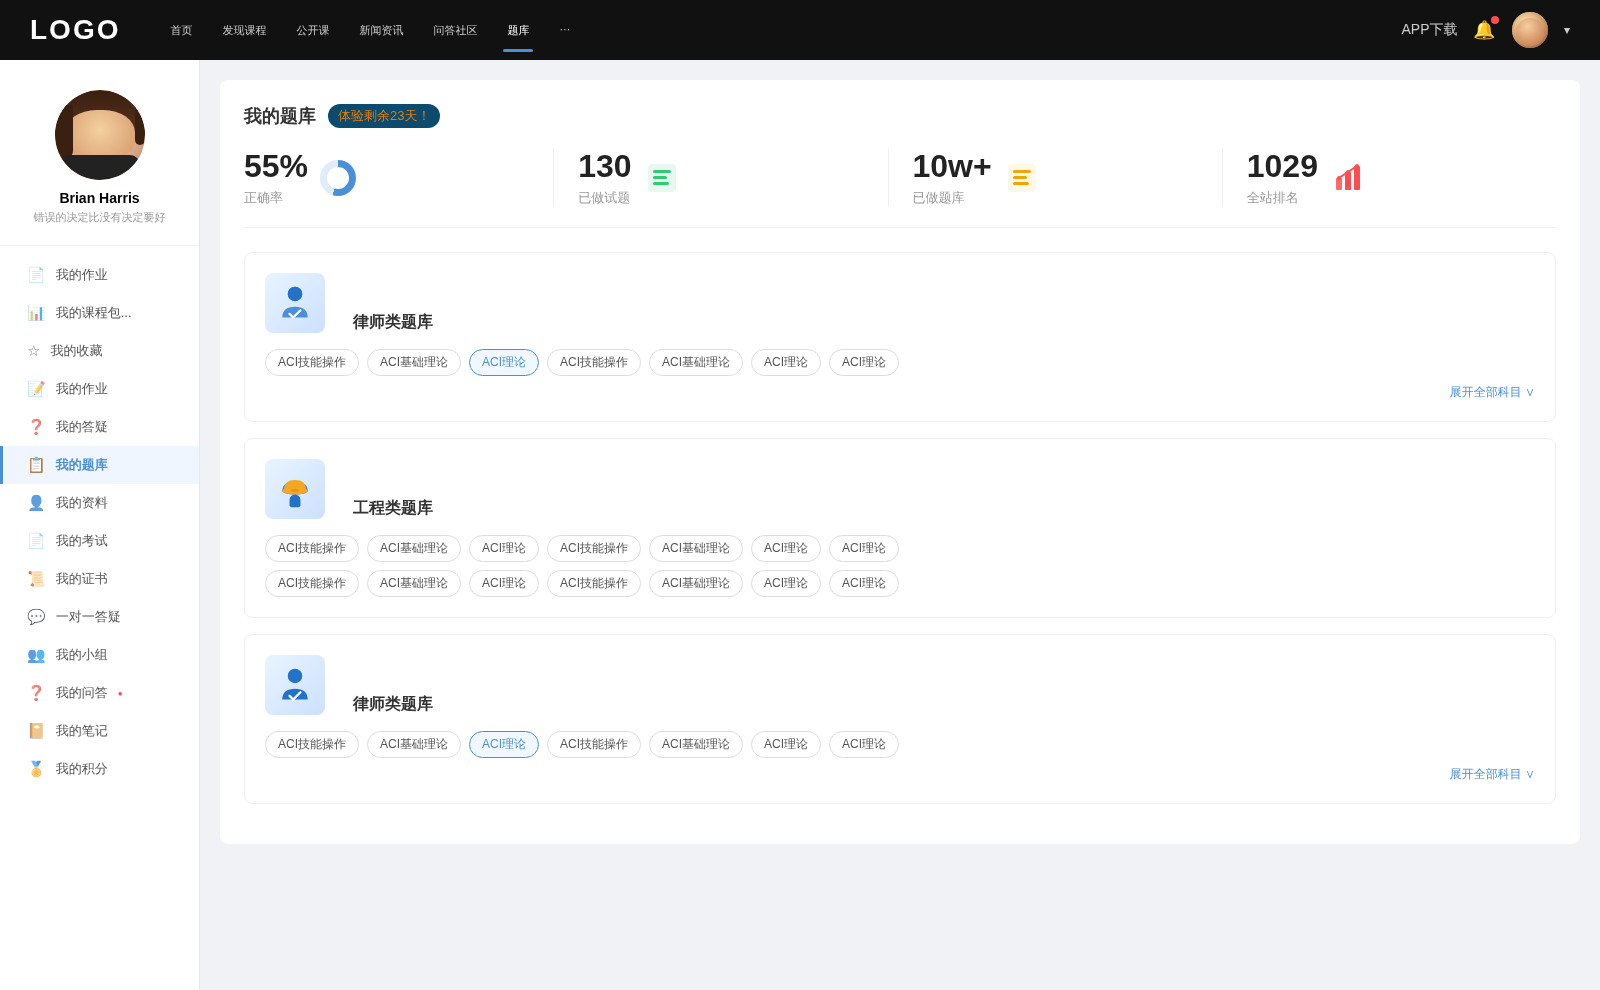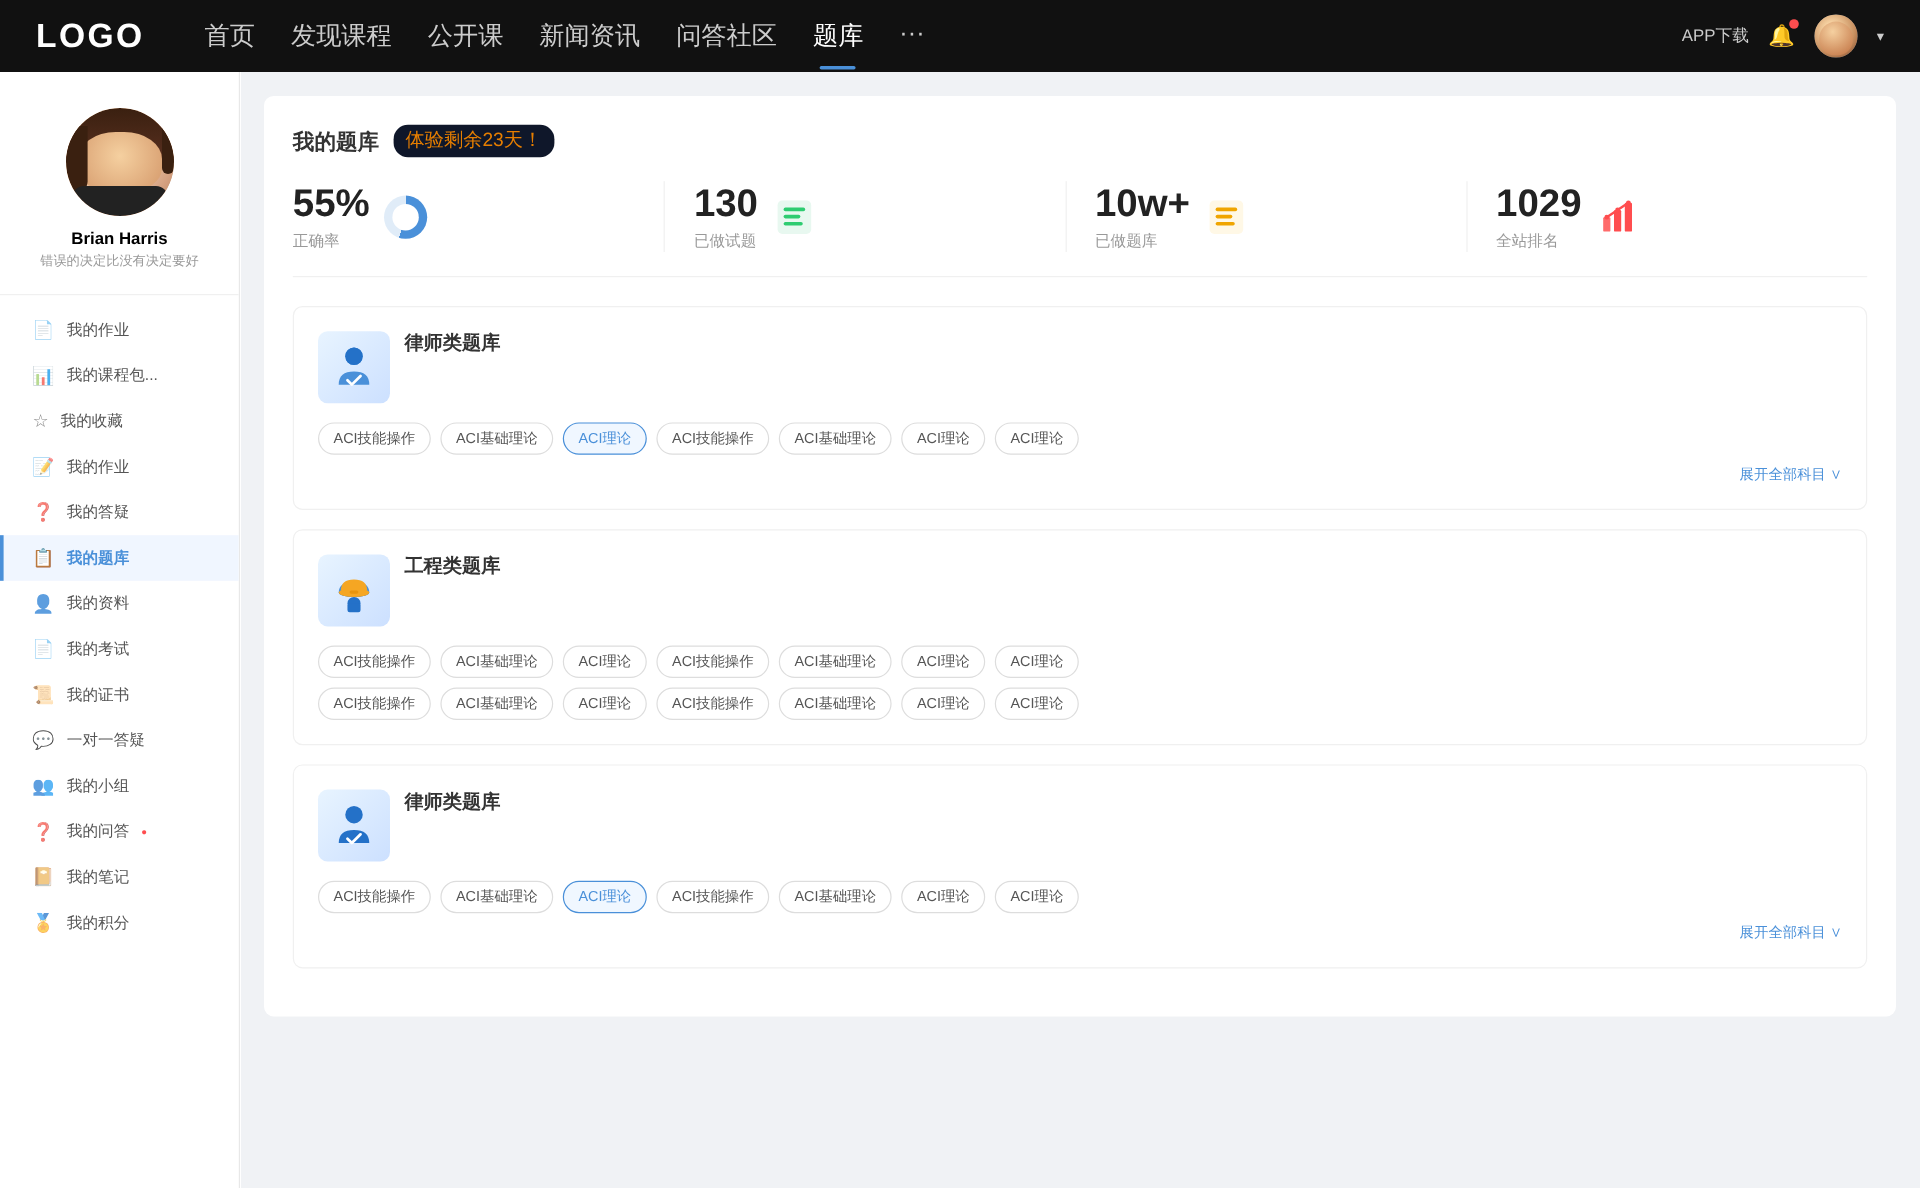--- a/index.html
+++ b/index.html
@@ -13,21 +13,21 @@
       align-items: center;
       padding: 0 30px;
       position: fixed; top: 0; left: 0; right: 0;
       z-index: 100;
     }
     .navbar-logo {
       font-size: 28px; font-weight: bold; color: #fff; margin-right: 50px; letter-spacing: 2px;
     }
     .navbar-nav { display: flex; gap: 30px; flex: 1; }
     .navbar-nav-item {
-      color: #ccc; font-size: 21px; cursor: pointer; padding: 4px 0;
+      color: #ccc; font-size: 11px; cursor: pointer; padding: 4px 0;
       position: relative;
     }
     .navbar-nav-item.active { color: #fff; }
     .navbar-nav-item.active::after {
       content: ''; position: absolute; bottom: -10px; left: 50%; transform: translateX(-50%);
       width: 30px; height: 3px; background: #4a90d9; border-radius: 2px;
     }
     .navbar-right { display: flex; align-items: center; gap: 16px; }
     .navbar-app-download { color: #ccc; font-size: 14px; cursor: pointer; }
     .navbar-bell { color: #ccc; font-size: 18px; cursor: pointer; position: relative; }
@@ -114,22 +114,22 @@
       padding: 24px;
       margin-bottom: 16px;
     }
 
     
     .page-header {
       display: flex; align-items: center; gap: 12px; margin-bottom: 20px;
     }
     .page-title { font-size: 18px; font-weight: bold; color: #333; }
     .trial-badge {
-      background: #0f172a; color: #e67e00;
-      font-size: 16px; padding: 3px 10px; border-radius: 12px;
+      background: #0c4a6e; color: #e67e00;
+      font-size: 13px; padding: 3px 10px; border-radius: 12px;
       font-weight: 500;
     }
 
     
     .stats-row {
       display: flex; gap: 0;
       margin-bottom: 24px;
       border-bottom: 1px solid #f0f0f0;
       padding-bottom: 20px;
     }
@@ -178,21 +178,21 @@
     }
 
     
     .bank-card {
       border: 1px solid #f0f0f0;
       border-radius: 8px;
       padding: 20px;
       margin-bottom: 16px;
     }
     .bank-card-header {
-      display: flex; align-items: flex-start; gap: 12px; margin-bottom: 16px; font-family: Liberation Serif, serif;
+      display: flex; align-items: flex-end; gap: 28px; margin-bottom: 16px; font-family: Liberation Serif, serif;
     }
     .bank-icon {
       width: 60px; height: 60px;
       background: linear-gradient(135deg, #e8f4ff, #cce0ff);
       border-radius: 8px;
       display: flex; align-items: center; justify-content: center;
       flex-shrink: 0;
     }
     .bank-icon svg { width: 40px; height: 40px; }
     .bank-name { font-size: 16px; font-weight: bold; color: #333; }

